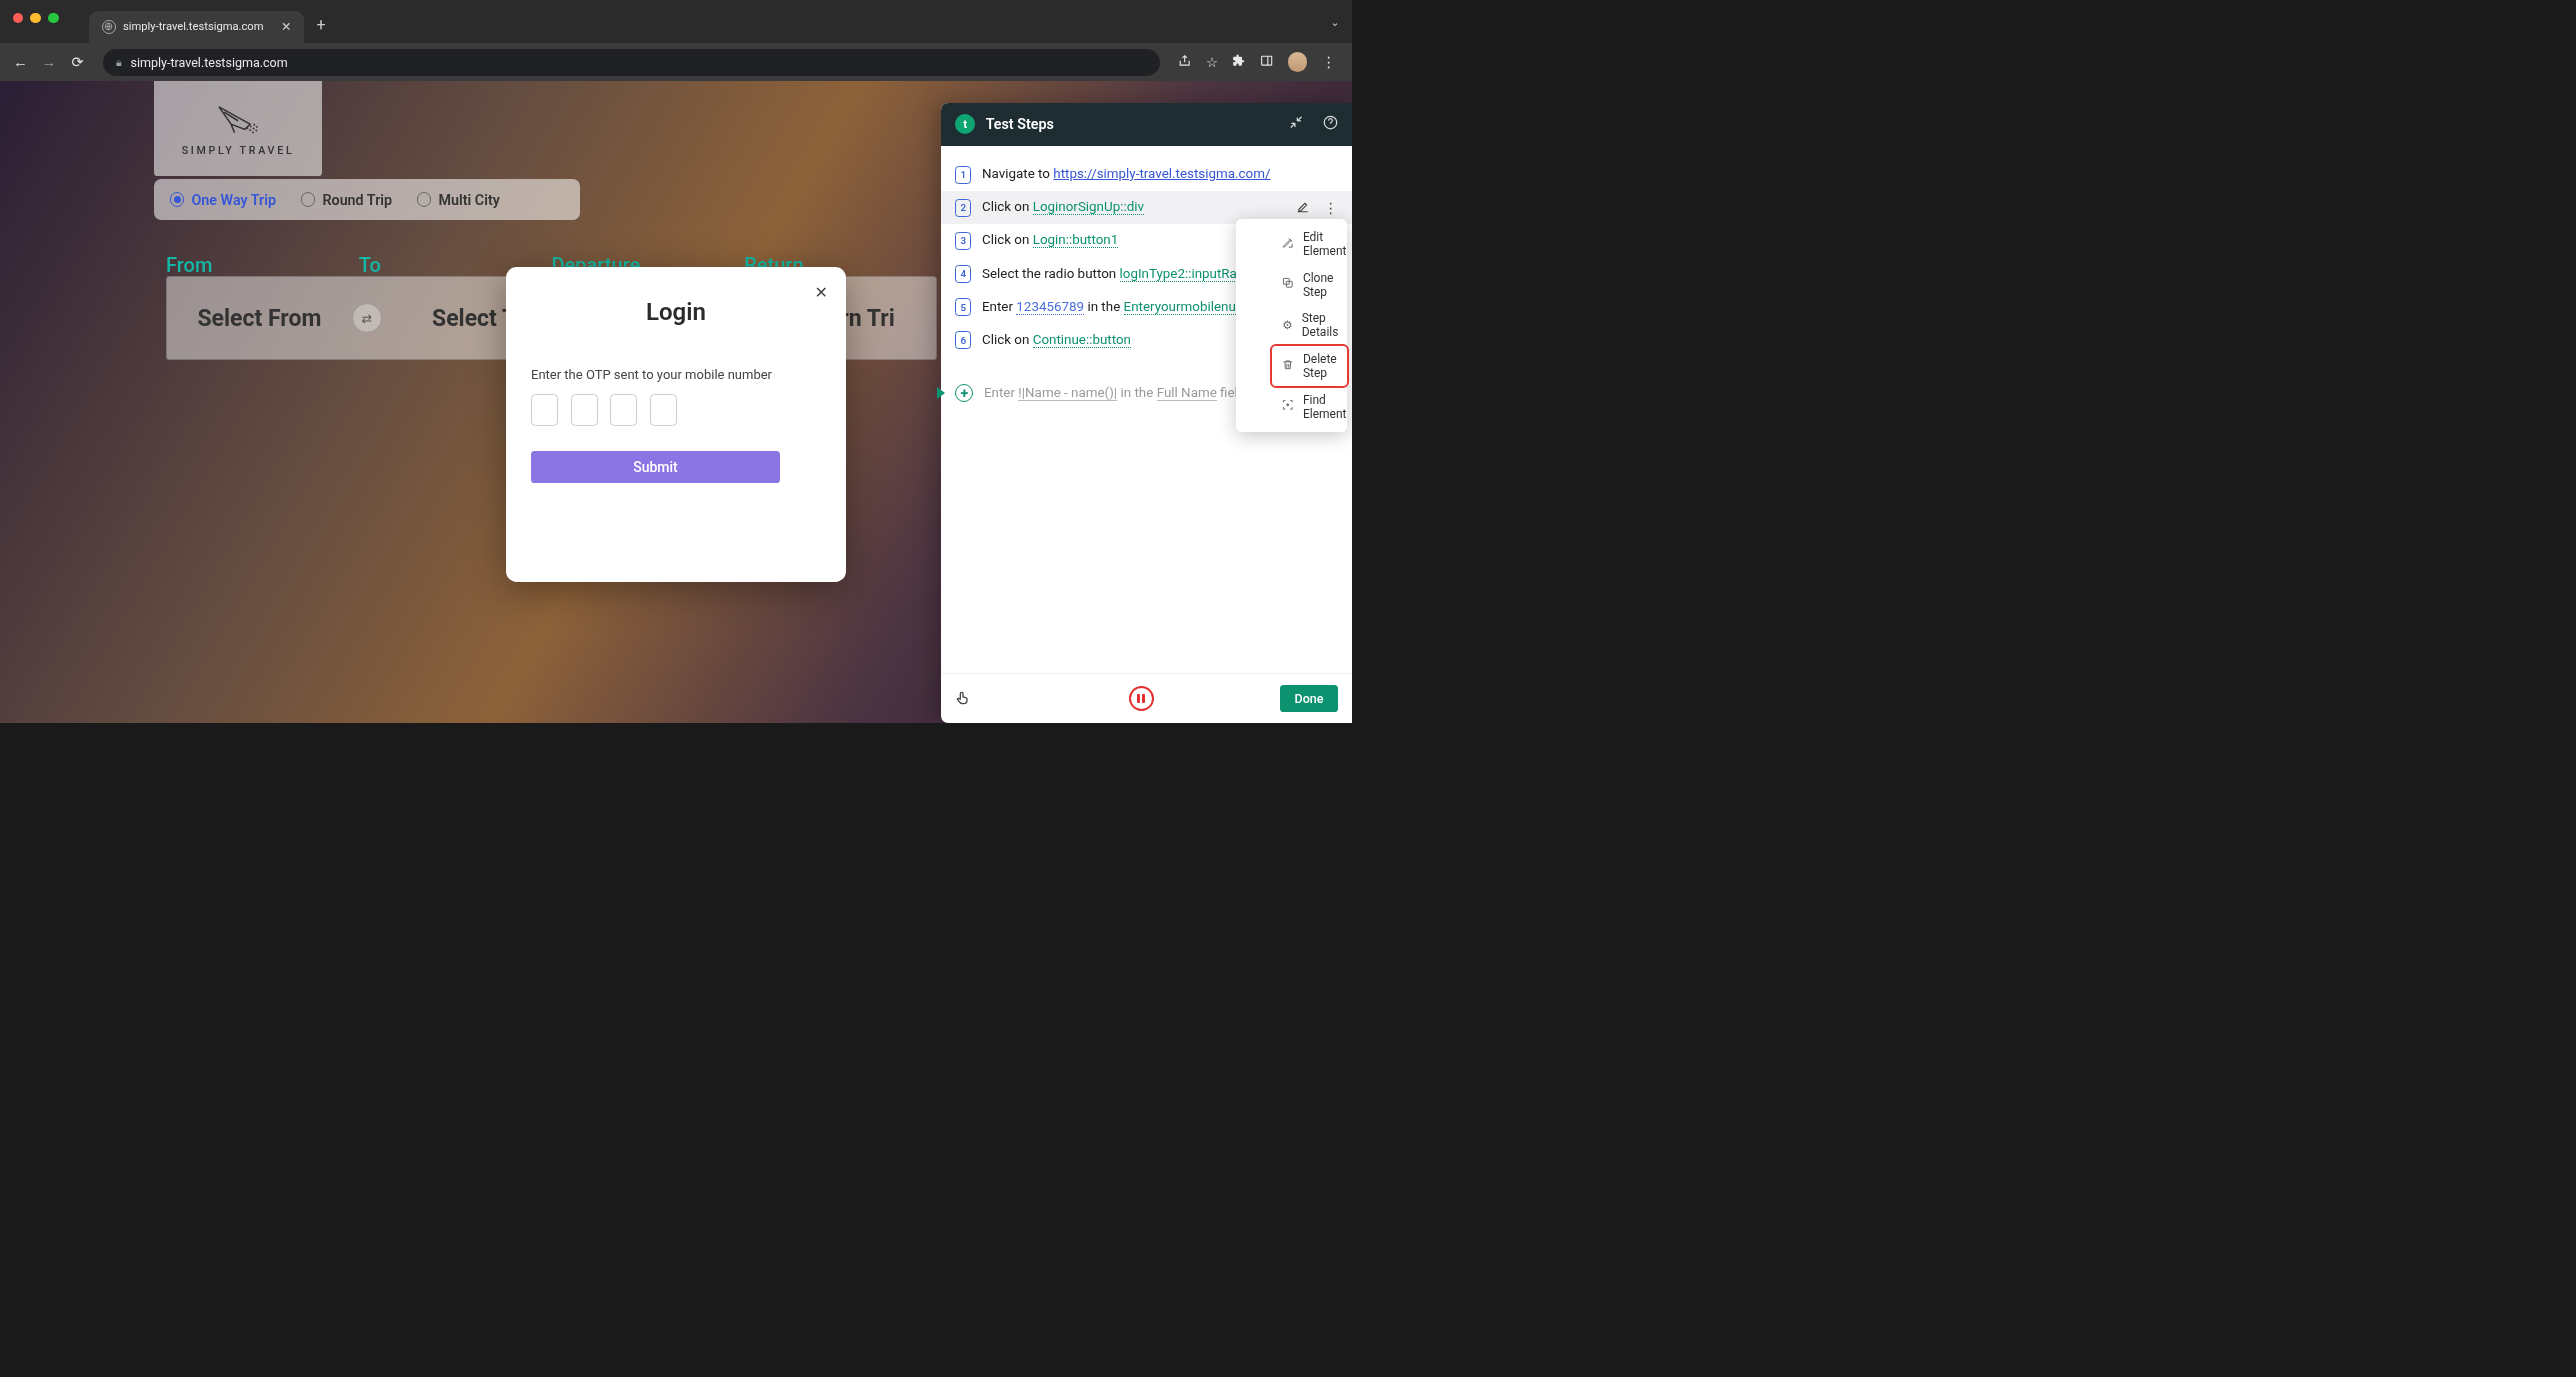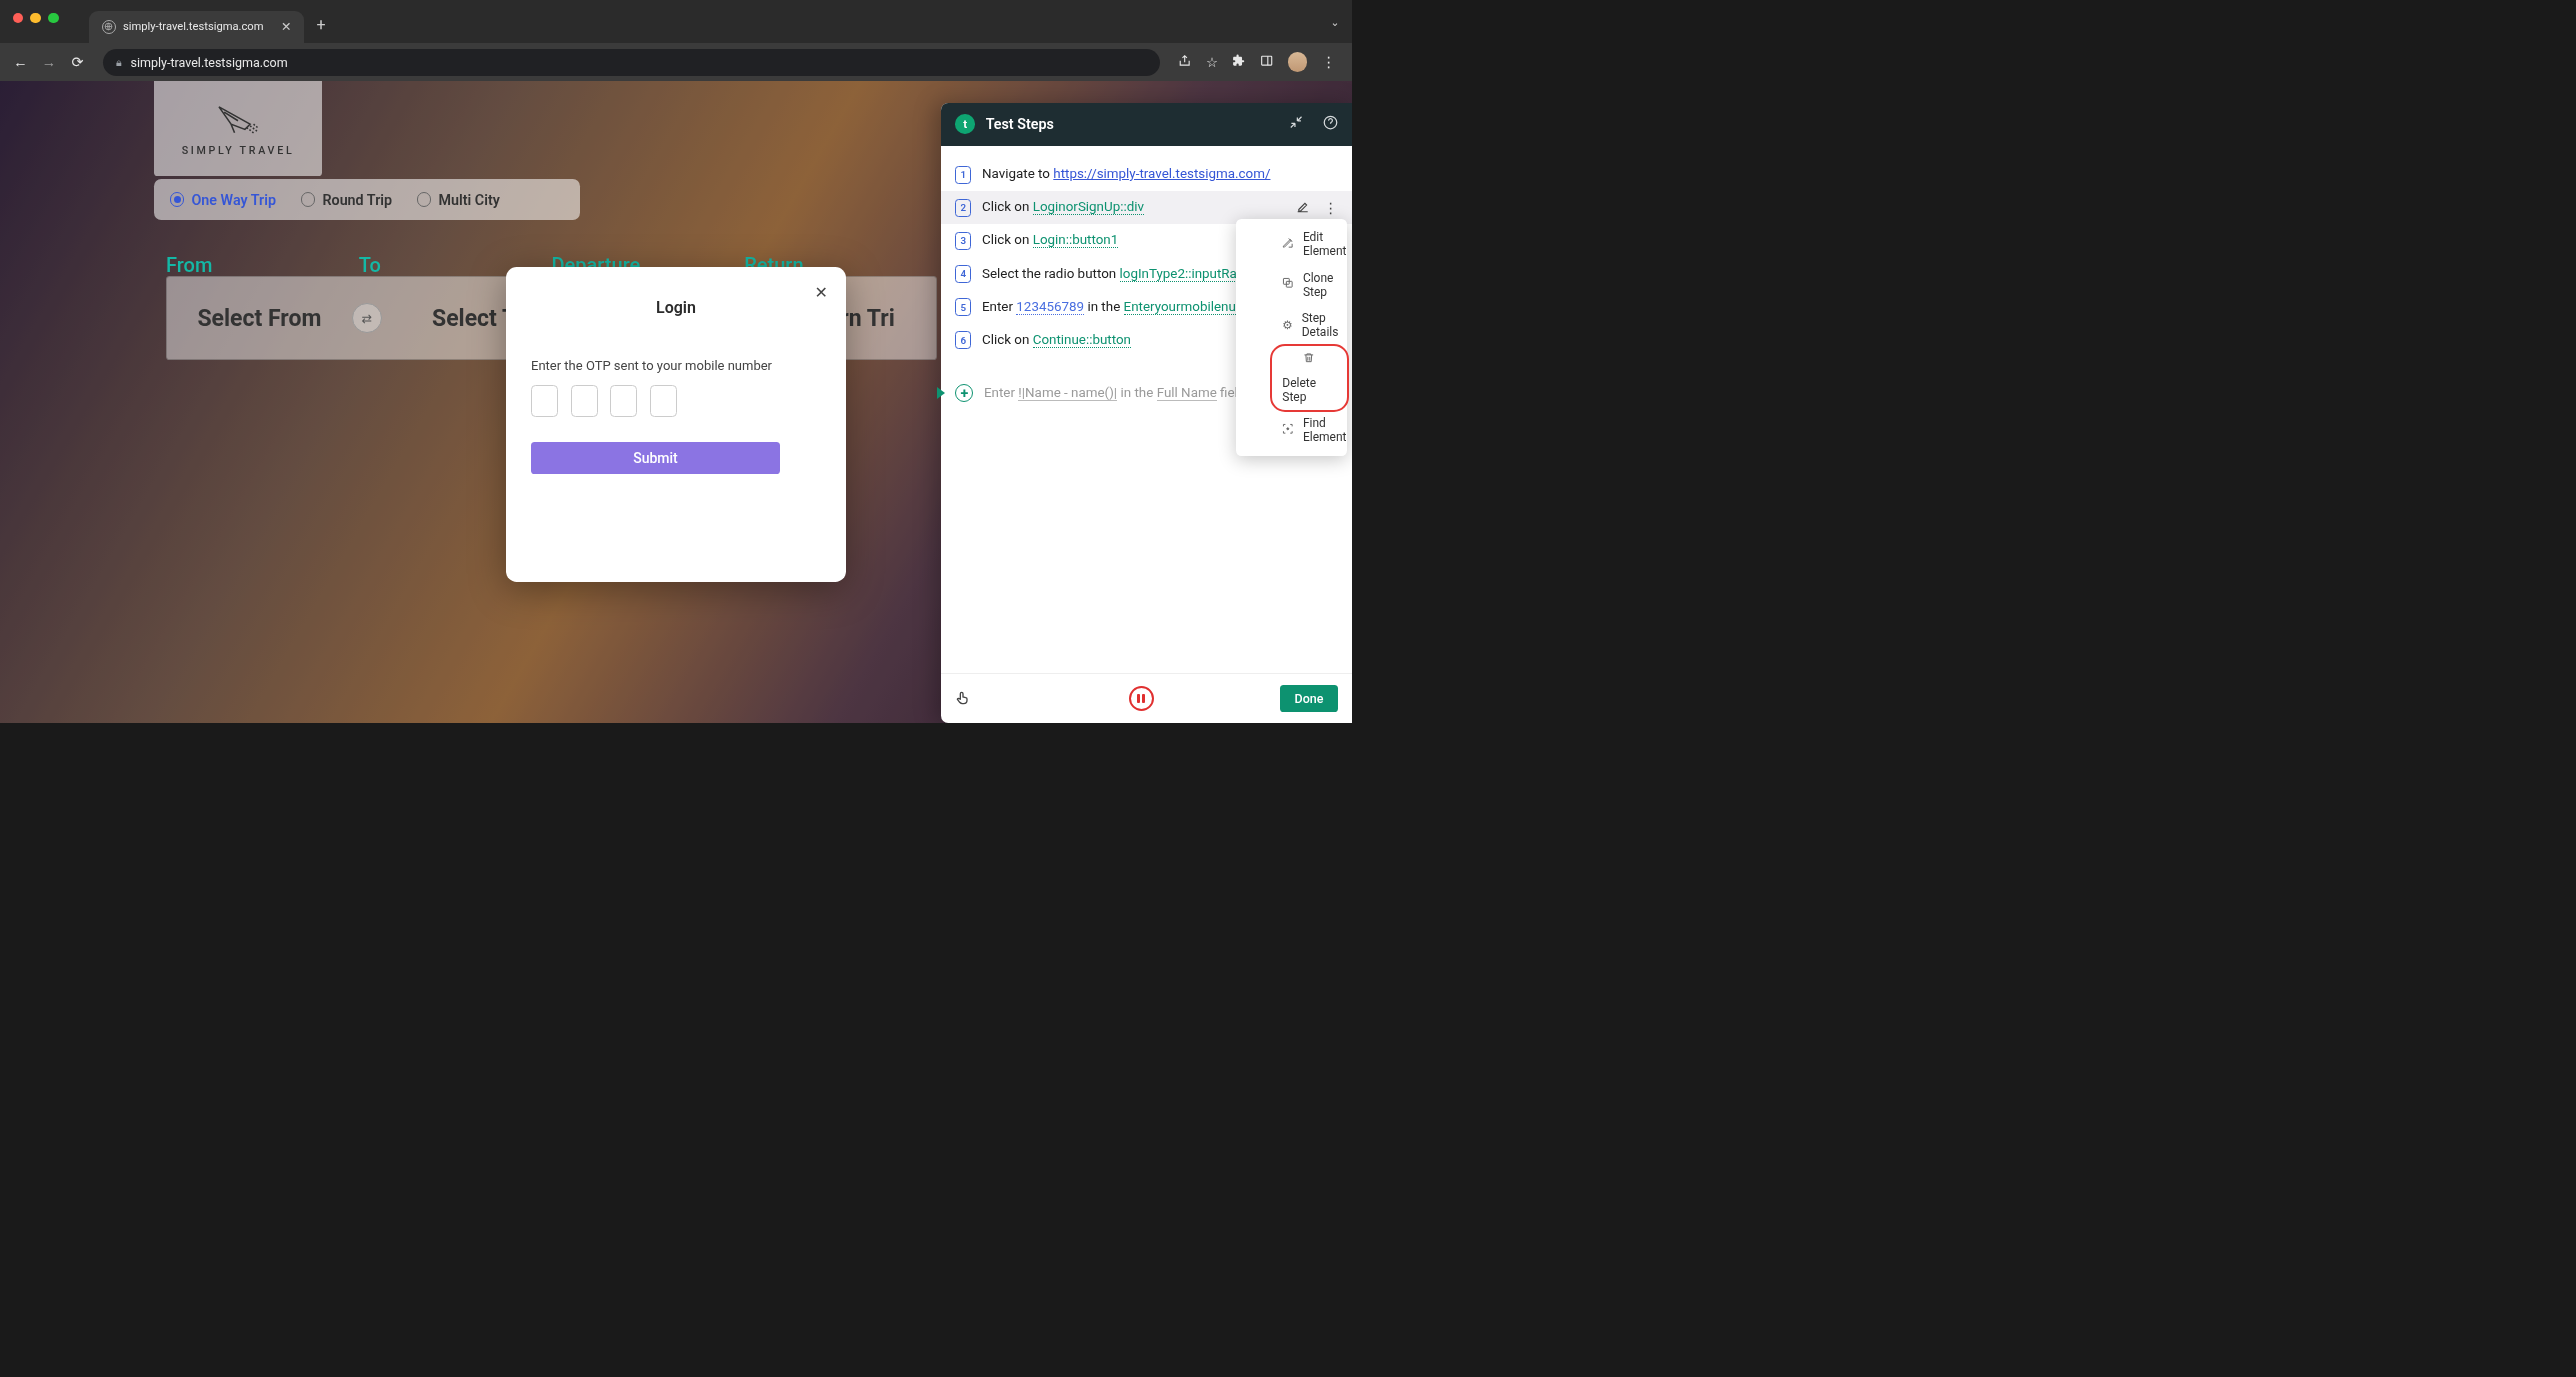--- a/index.html
+++ b/index.html
@@ -49,21 +49,21 @@
   .radio-o { width: 14.3px; height: 14.3px; border: 1.8px solid #666; border-radius: 50%; display: inline-flex; align-items: center; justify-content: center; }
   .trip-type.active .radio-o { border-color: #3556d6; }
   .radio-dot { width: 7.2px; height: 7.2px; border-radius: 50%; background: #3556d6; }
   .field-box-row { position: absolute; top: 195px; left: 166px; width: 771px; height: 84px; background: rgba(255,255,255,0.45); border: 0.9px solid rgba(0,0,0,0.2); border-radius: 3.6px; display: flex; align-items: center; }
   .field-val { font-size: 23px; font-weight: 700; color: #333; padding: 0 19.7px; flex: 1; text-align: center; white-space: nowrap; overflow: hidden; }
   .swap-circle { width: 30px; height: 30px; border-radius: 50%; border: 0.9px solid #999; display: flex; align-items: center; justify-content: center; font-size: 12.5px; color: #555; background: rgba(255,255,255,0.3); }
   .field-headers { position: absolute; top: 172px; left: 166px; width: 771px; display: flex; }
   .field-headers > div { flex: 1; text-align: left; font-size: 20px; color: #14b8a6; font-weight: 500; }
   .login-modal { position: absolute; top: 186px; left: 506px; width: 340px; height: 315px; background: #fff; border-radius: 10.7px; box-shadow: 0 7.2px 36px rgba(0,0,0,0.35); padding: 21.5px 25px; }
   .modal-close { position: absolute; top: 16px; right: 18px; font-size: 16px; color: #444; cursor: pointer; }
-  .modal-title { text-align: center; font-size: 16px; font-weight: 600; color: #2b2b2b; margin-top: 9px; }
+  .modal-title { text-align: center; font-size: 24px; font-weight: 600; color: #2b2b2b; margin-top: 9px; }
   .otp-label { font-size: 13px; color: #444; margin-top: 41px; }
   .otp-row { display: flex; gap: 12.5px; margin-top: 12.5px; }
   .otp-input { width: 27px; height: 32px; border: 0.9px solid #ccc; border-radius: 4.5px; text-align: center; font-size: 14.3px; }
   .submit-btn { margin-top: 25px; width: 249px; height: 32px; background: #8b74e3; color: #fff; border: none; border-radius: 3.6px; font-size: 14px; font-weight: 500; cursor: pointer; }
 
   
   .side-panel { position: absolute; top: 21.5px; right: 0; width: 411px; height: calc(100% - 21.5px); background: #fff; border-radius: 7.2px 0 0 7.2px; box-shadow: -5.4px 0 21.5px rgba(0,0,0,0.25); display: flex; flex-direction: column; overflow: visible; justify-content: center; }
   .sp-header { background: #1e2d32; height: 43px; display: flex; align-items: center; padding: 0 14.3px; gap: 10.7px; border-radius: 7.2px 0 0 0; }
   .sp-logo { width: 19.7px; height: 19.7px; background: #0ea572; border-radius: 50%; position: relative; display:flex; align-items:center; justify-content:center; }
   .sp-logo::before { content:"t"; color:#fff; font-weight:700; font-size:11.6px; }
@@ -83,21 +83,21 @@
   .step-arrow { position: absolute; left: -3.6px; width: 0; height: 0; border-top: 6.3px solid transparent; border-bottom: 6.3px solid transparent; border-left: 8px solid #0d9270; }
   .step-placeholder { color: #9a9a9a; }
   .step-placeholder .u { border-bottom: 0.9px solid #bbb; }
   .step-gear { color: #555; font-size: 13.4px; cursor: pointer; }
   .step-edit-icon { color: #444; font-size: 12.5px; cursor: pointer; margin-right: 3.6px; }
   .step-more { color: #444; font-size: 14.3px; cursor: pointer; }
 
   
   .ctx-menu { position: absolute; top: 73px; right: 5.4px; background: #fff; border-radius: 5.4px; box-shadow: 0 3.6px 18px rgba(0,0,0,0.22); padding: 5.4px 0; width: 111px; z-index: 50; }
   .ctx-item { display: flex; align-items: center; gap: 9px; padding: 6.3px 10.7px; font-size: 12px; color: #333; cursor: pointer; margin-left: 36px; }
-  .ctx-item.highlight { outline: 2.2px solid #e63936; outline-offset: -0.9px; border-radius: 13px; flex-direction: column; }
+  .ctx-item.highlight { outline: 2.2px solid #e63936; outline-offset: -0.9px; border-radius: 4px; }
   .ctx-icon { width: 12.5px; color: #666; font-size: 11.6px; text-align: center; }
 
   
   .sp-footer { height: 50px; border-top: 0.9px solid #eee; display: flex; align-items: center; padding: 0 14.3px; gap: 10.7px; }
   .pointer-icon { font-size: 16px; color: #444; cursor: pointer; }
   .sp-footer-spacer { flex: 1; }
   .pause-btn { width: 25px; height: 25px; border: 2.2px solid #e03030; border-radius: 50%; display: flex; align-items: center; justify-content: center; cursor: pointer; margin-right: 116px;}
   .pause-bars { display: flex; gap: 2.7px; }
   .pause-bars span { width: 2.7px; height: 9.8px; background: #e03030; border-radius: 0.9px; }
   .done-btn { background: #0d9270; color: #fff; border: none; border-radius: 3.6px; padding: 6.3px 14.3px; font-size: 12.5px; font-weight: 500; cursor: pointer; }

